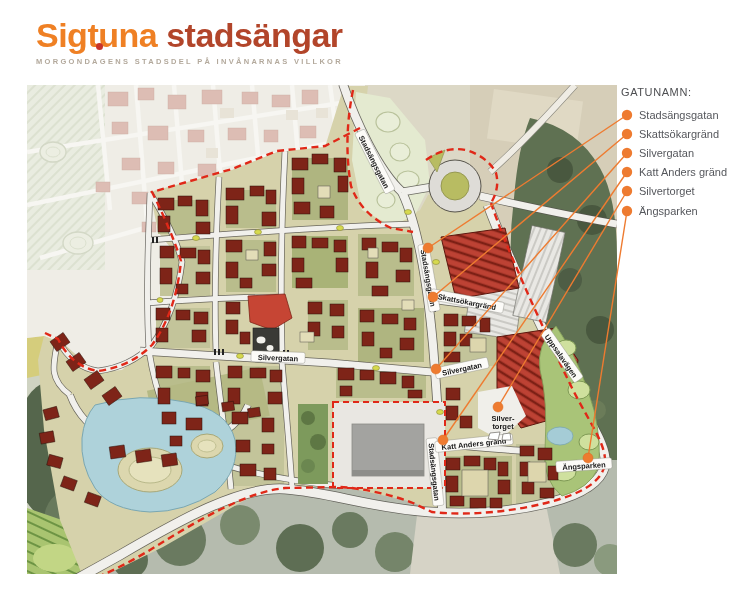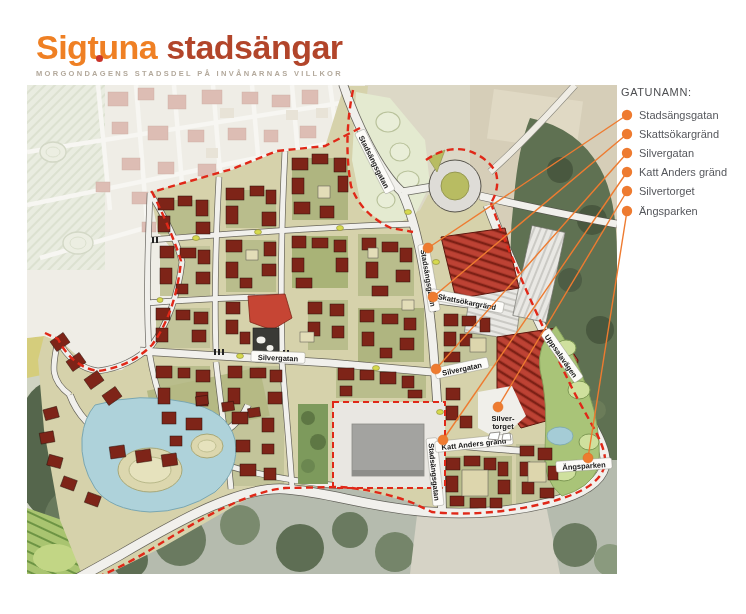--- a/index.html
+++ b/index.html
@@ -1,19 +1,19 @@
 <!DOCTYPE html>
 <html><head>
 <meta charset="utf-8">
 <style>
   html,body{margin:0;padding:0;background:#ffffff;}
   #stage{position:relative;width:746px;height:614px;background:#ffffff;overflow:hidden;
          font-family:"Liberation Sans",sans-serif;}
   #map-svg{position:absolute;left:0;top:0;}
-  .header{position:absolute;left:36px;top:30px;width:400px;}
+  .header{position:absolute;left:36px;top:18px;width:400px;}
   .brand{font-size:34px;font-weight:bold;letter-spacing:-0.5px;line-height:1.05;white-space:nowrap;}
   .brand .primary{color:#EF8024;}
   .brand .secondary{color:#B2452A;margin-left:9px;}
   .i-dot{position:absolute;left:60px;top:25px;width:7px;height:7px;border-radius:50%;background:#C9342A;}
   .tagline{margin-top:3px;font-size:7.5px;letter-spacing:2.3px;color:#B3A99C;font-weight:bold;white-space:nowrap;}
   svg text{font-family:"Liberation Sans",sans-serif;}
   .street-label{font-size:7.5px;font-weight:bold;fill:#181818;text-anchor:middle;}
   .pill{fill:#FCFBF8;stroke:#8A8A82;stroke-width:0.4;}
   .legend-title{font-size:11px;fill:#4E4F52;letter-spacing:0.6px;}
   .legend-label{font-size:11px;fill:#55575C;}

